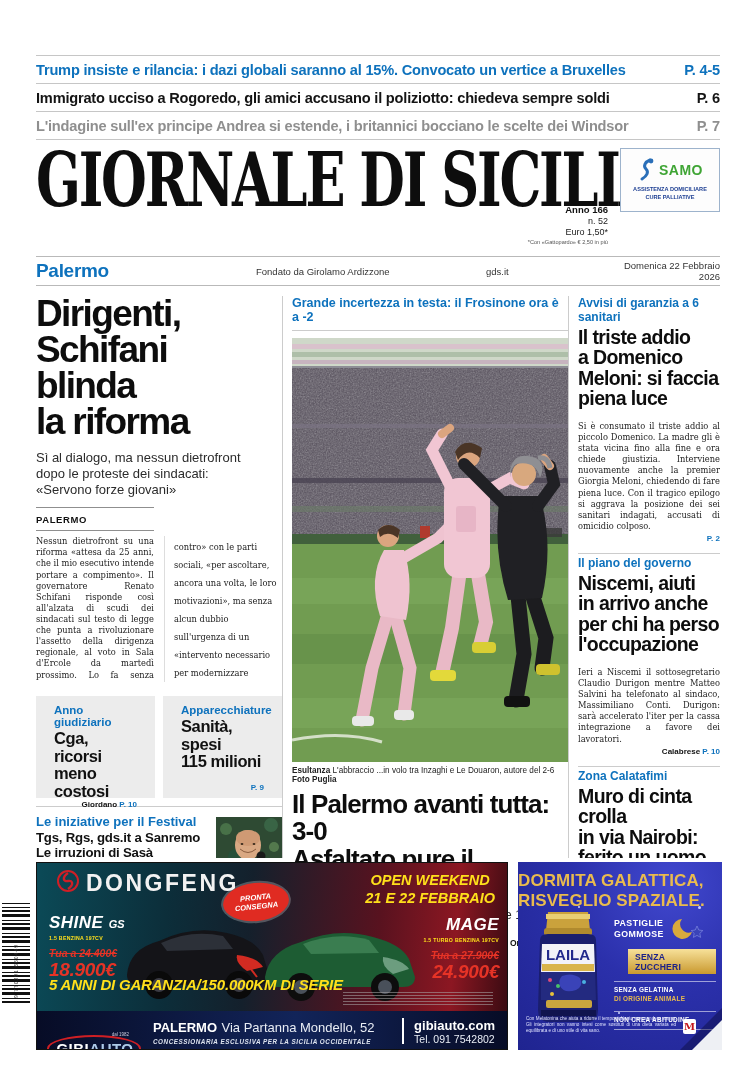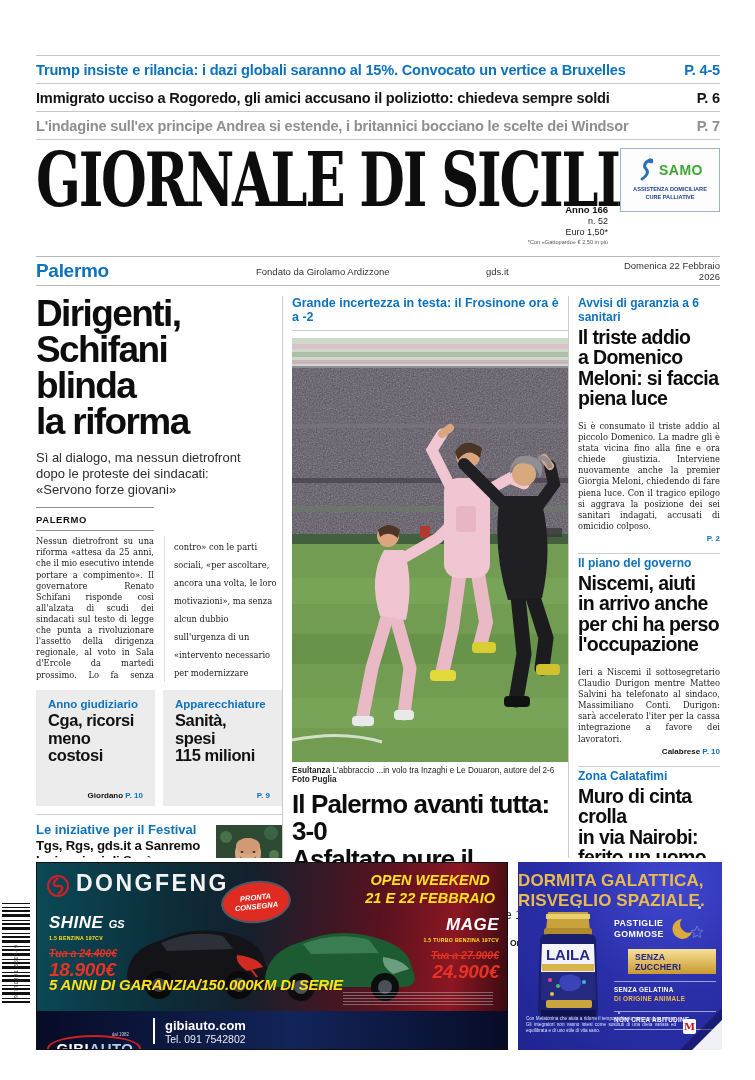--- a/index.html
+++ b/index.html
@@ -45,21 +45,21 @@
   .byline-row .pg { color:#0e72bd; font-weight:bold; }
 
   
   .lead-headline { font-size:37px; font-weight:800; line-height:0.97; letter-spacing:-1.6px; color:#0d0d0d; }
   .lead-stand { margin-top:10px; font-size:13px; line-height:1.25; color:#2b2b2b; width:230px; }
   .dateline-box { margin-top:9px; width:118px; border-top:1px solid #8f8f8f; border-bottom:1px solid #8f8f8f; padding:6px 0 5px; font-size:9.5px; font-weight:bold; letter-spacing:0.6px; }
   .lead-body { margin-top:5px; display:flex; gap:10px; height:146px; overflow:hidden; }
   .lead-bcol { width:118px; position:relative; }
   .lead-bcol + .lead-bcol { border-left:1px solid #ddd; padding-left:9px; }
   .gray-boxes { margin-top:8px; display:flex; gap:8px; }
-  .gbox { width:119px; height:116px; background:#ececec; padding:8px 12px 6px; display:flex; flex-direction:column; }
+  .gbox { width:119px; height:102px; background:#ececec; padding:8px 18px 6px; display:flex; flex-direction:column;margin-top:6px; }
   .gbox .kicker { font-size:11.5px; }
   .gbox-title { font-size:16.5px; font-weight:800; line-height:1.06; letter-spacing:-0.4px; margin-top:2px; }
   .gbox-by { margin-top:auto; text-align:right; font-size:8px; font-weight:bold; }
   .gbox-by .pg { color:#0e72bd; }
   .left-rule { margin-top:8px; border-top:1px solid #ccc; }
   .festival { margin-top:7px; display:flex; gap:8px; }
   .fest-txt { flex:1; }
   .fest-kicker { font-size:13px; }
   .fest-title { font-size:13.2px; font-weight:800; line-height:1.15; letter-spacing:-0.2px; margin-top:1px; }
   .fest-photo { width:66px; height:66px; flex:none; margin-top:3px; }
@@ -78,21 +78,21 @@
   .r-art:last-child { border-bottom:none; }
   .r-kicker { font-size:12px; }
   .r-headline { margin-top:3px; font-size:19.5px; font-weight:800; line-height:1.05; letter-spacing:-0.6px; color:#0d0d0d; }
   .r-body { margin-top:12px; }
   .r-by { margin-top:2px; }
 
   
   .ad-dongfeng { position:absolute; left:36px; top:862px; width:472px; height:188px; border:1px solid #111; overflow:hidden; }
   .df-main { position:relative; width:100%; height:148px;
     background:linear-gradient(95deg,#0b4a57 0%,#0c2e3a 28%,#14202c 45%,#58121f 72%,#8c1722 88%,#3a0b12 100%); }
-  .df-logo-row { position:absolute; left:10px; top:7px; display:flex; align-items:flex-end; gap:7px; }
+  .df-logo-row { position:absolute; left:20px; top:7px; display:flex; align-items:flex-start; gap:7px; }
   .df-brand { color:#f2f2f2; font-weight:800; font-size:23px; letter-spacing:2.5px; }
   .df-open { position:absolute; right:12px; top:8px; text-align:center; color:#ffe01b; font-style:italic; font-weight:800; font-size:14.5px; line-height:1.25; }
   .df-pronta { position:absolute; left:186px; top:20px; width:66px; height:38px; background:#e02b22; border-radius:50%; transform:rotate(-6deg); display:flex; align-items:center; justify-content:center; text-align:center; color:#fff; font-style:italic; font-weight:800; font-size:7.5px; line-height:1.2; box-shadow:0 0 0 2px rgba(255,255,255,0.25); }
   .df-cars { position:absolute; left:60px; top:34px; }
   .df-model { position:absolute; width:120px; }
   .df-shine { left:12px; top:50px; }
   .df-mage { right:8px; top:52px; text-align:right; }
   .df-model-name { color:#fff; font-style:italic; font-weight:800; font-size:17px; letter-spacing:0.5px; }
   .df-model-name .sm { font-size:11px; letter-spacing:0; }
   .df-engine { color:#ffe01b; font-size:5.2px; font-weight:bold; margin-top:2px; letter-spacing:0.3px; }
@@ -442,20 +442,24 @@
       <div class="df-guarantee">5 ANNI DI GARANZIA/150.000KM DI SERIE</div>
       <div class="df-legal"></div>
     </div>
 
     <div class="df-strip">
       <div class="gibi-logo">
         <div class="gibi-ring"></div>
         <div class="gibi-txt"><span>GIBI</span><span class="lt">AUTO</span></div>
         <div class="gibi-dal">dal 1982</div>
       </div>
+      <div class="gibi-mid">
+        <div><span class="gibi-city">PALERMO</span> <span class="gibi-addr">Via Partanna Mondello, 52</span></div>
+        <div class="gibi-sub">CONCESSIONARIA ESCLUSIVA PER LA SICILIA OCCIDENTALE</div>
+      </div>
       <div class="gibi-div"></div>
       <div class="gibi-right">
         <div class="gibi-site">gibiauto.com</div>
         <div class="gibi-tel">Tel. 091 7542802</div>
       </div>
     </div>
   </div>
 
   <div class="ad-laila">
     <div class="la-star" style="left:14px;top:20px;width:2px;height:2px;"></div>

